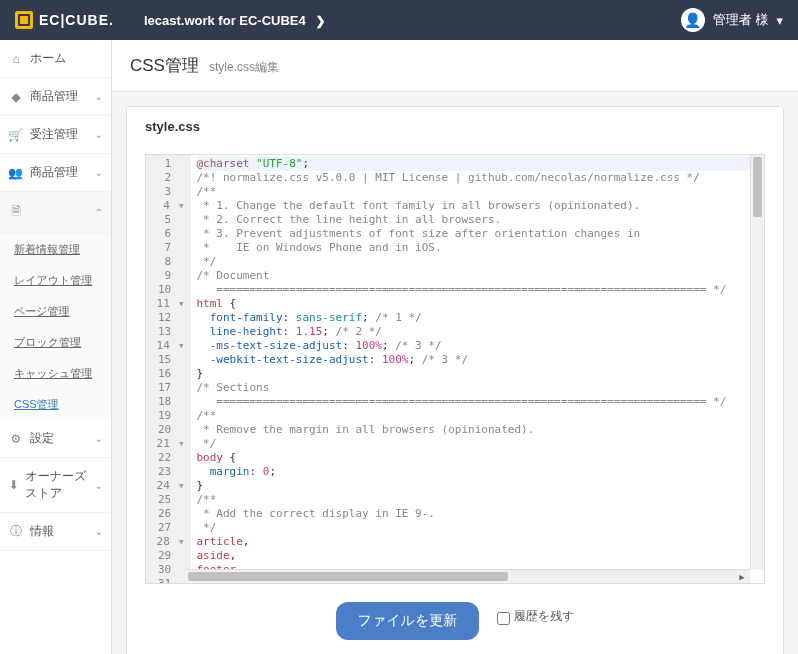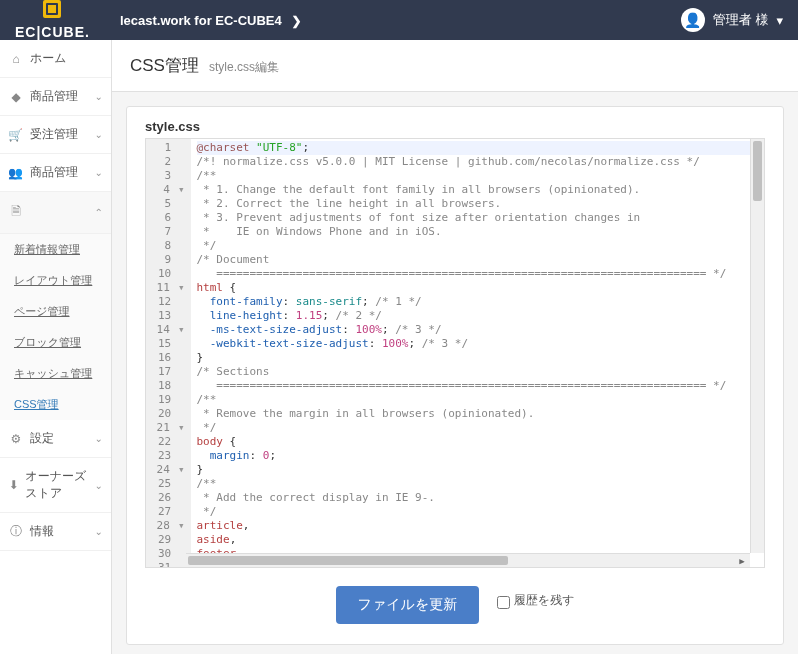--- a/index.html
+++ b/index.html
@@ -1,18 +1,18 @@
 <!DOCTYPE html>
 <html><head>
 <meta charset="utf-8">
 <style>
 * { margin: 0; padding: 0; box-sizing: border-box; }
 body { font-family: "Hiragino Sans", "Meiryo", sans-serif; font-size: 13px; color: #333; background: #f5f5f5; width: 798px; height: 654px; overflow: hidden; }
 .header { background: #313a4f; color: #fff; height: 40px; display: flex; align-items: center; padding: 0 15px; }
-.logo { display: flex; align-items: center; gap: 6px; font-weight: bold; font-size: 14px; letter-spacing: 1px; flex-direction: column; }
+.logo { display: flex; align-items: center; gap: 6px; font-weight: bold; font-size: 14px; letter-spacing: 1px; }
 .logo-icon { width: 18px; height: 18px; background: #f0b90b; border-radius: 2px; display: inline-block; position: relative; }
 .logo-icon::before { content: ''; position: absolute; top: 3px; left: 3px; right: 3px; bottom: 3px; border: 2px solid #313a4f; border-radius: 1px; }
 .site-name { margin-left: 30px; font-size: 13px; font-weight: bold; }
 .chev-r { margin-left: 6px; font-size: 12px; }
 .user-area { margin-left: auto; display: flex; align-items: center; gap: 8px; font-size: 13px; }
 .avatar { width: 24px; height: 24px; background: #fff; border-radius: 50%; display: flex; align-items: center; justify-content: center; color: #313a4f; font-size: 14px; }
 .layout { display: flex; height: calc(654px - 40px); }
 .sidebar { width: 112px; background: #fff; border-right: 1px solid #e0e0e0; overflow-y: auto; }
 .nav-item { display: flex; align-items: center; padding: 10px 8px; font-size: 12px; color: #555; cursor: pointer; border-bottom: 1px solid #f0f0f0; position: relative; }
 .nav-item .ico { width: 16px; margin-right: 6px; color: #888; font-size: 12px; text-align: center; }
@@ -20,40 +20,40 @@
 .nav-item.active { background: #f8f8f8; }
 .subnav { background: #fafafa; }
 .sub-item { padding: 8px 8px 8px 14px; font-size: 11px; color: #666; cursor: pointer; text-decoration: underline; }
 .sub-item.active { color: #337ab7; }
 .main { flex: 1; display: flex; flex-direction: column; overflow: hidden; }
 .page-header { background: #fff; padding: 14px 18px; border-bottom: 1px solid #e0e0e0; display: flex; align-items: baseline; gap: 10px; }
 .page-title { font-size: 17px; font-weight: normal; color: #333; }
 .page-subtitle { font-size: 12px; color: #888; }
 .content { flex: 1; padding: 14px; overflow: auto; }
 .panel { background: #fff; border: 1px solid #e0e0e0; border-radius: 3px; padding: 12px 18px 20px; }
-.panel-title { font-size: 13px; font-weight: bold; color: #333; margin-bottom: 4px; }
+.panel-title { font-size: 13px; font-weight: bold; color: #333; margin-bottom: 20px; }
 .editor { border: 1px solid #ddd; height: 430px; display: flex; font-family: Menlo, Consolas, monospace; font-size: 11px; line-height: 14px; overflow: hidden; position: relative; }
 .gutter { background: #f0f0f0; color: #888; text-align: right; padding: 2px 6px 2px 4px; user-select: none; white-space: pre; }
 .gutter .fold { color: #999; display: inline-block; width: 8px; }
 .code { flex: 1; padding: 2px 6px; white-space: pre; overflow: auto; color: #333; }
 .tok-kw { color: #955; }
 .tok-str { color: #27a327; }
 .tok-com { color: #888; }
 .tok-sel { color: #b54040; }
 .tok-prop { color: #2060b0; }
 .tok-num { color: #c04080; }
 .tok-val { color: #1a8a8a; }
 .cursor-line { background: rgba(200,215,255,0.3); }
 .scrollbar-v { position: absolute; right: 0; top: 0; bottom: 14px; width: 14px; background: #f0f0f0; border-left: 1px solid #ddd; }
 .scrollbar-v .thumb { position: absolute; left: 2px; right: 2px; top: 2px; height: 60px; background: #c0c0c0; border-radius: 2px; }
 .scrollbar-h { position: absolute; left: 40px; right: 14px; bottom: 0; height: 14px; background: #f0f0f0; border-top: 1px solid #ddd; }
 .scrollbar-h .thumb { position: absolute; top: 2px; bottom: 2px; left: 2px; width: 320px; background: #c0c0c0; border-radius: 2px; }
 .scrollbar-h .rarrow { position: absolute; right: 2px; top: 0; bottom: 0; width: 12px; display: flex; align-items: center; justify-content: center; color: #666; font-size: 9px; }
 .footer-actions { text-align: center; margin-top: 18px; }
-.btn-primary { background: #4a7ec8; color: #fff; border: none; padding: 10px 22px; font-size: 14px; cursor: pointer; border-radius: 4px; }
+.btn-primary { background: #4a7ec8; color: #fff; border: none; padding: 10px 22px; font-size: 14px; cursor: pointer; border-radius: 12px; }
 .checkbox-wrap { display: inline-flex; align-items: flex-end; margin-left: 14px; font-size: 12px; color: #555; gap: 4px; }
 </style>
 </head>
 <body>
 
 <div class="header">
   <div class="logo">
     <span class="logo-icon"></span>
     <span>EC|CUBE.</span>
   </div>

